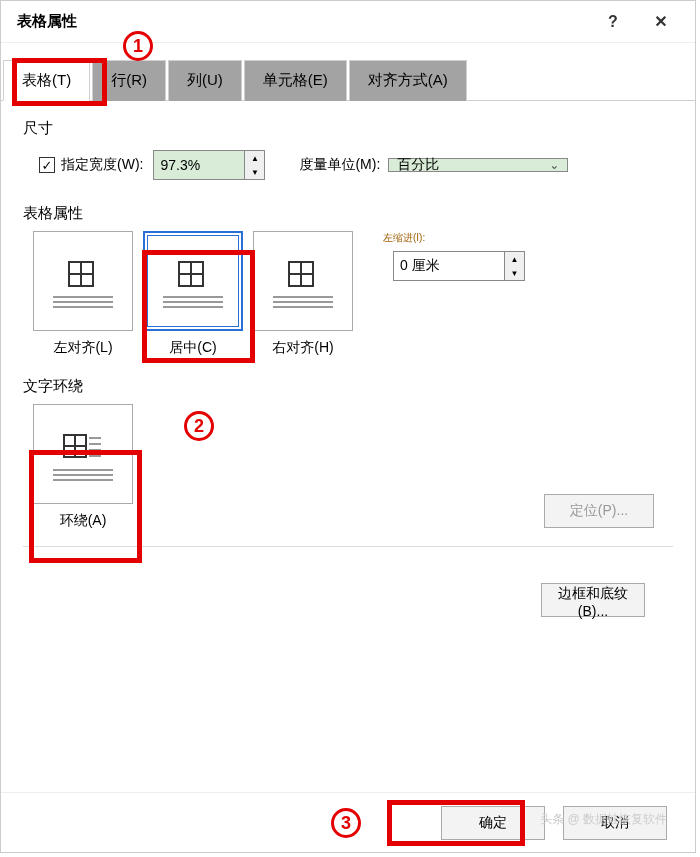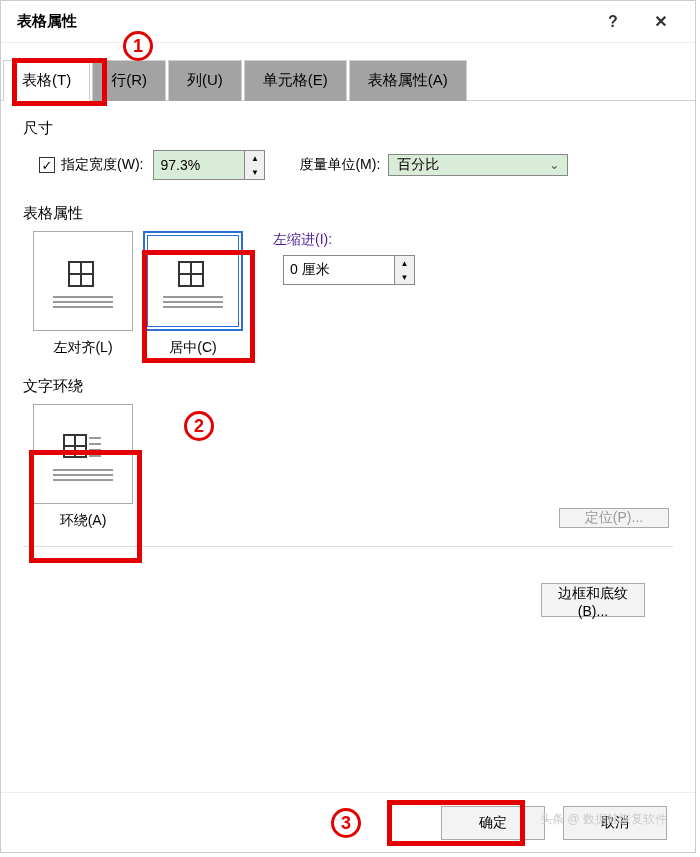--- a/index.html
+++ b/index.html
@@ -101,21 +101,21 @@
     align-items: center;
     justify-content: center;
   }
   .spinner.small { background: #fff; }
   .spinner.small input { background: #fff; width: 110px; }
   .dropdown {
     display: flex;
     align-items: center;
     border: 1px solid #888;
     background: #d8ecd8;
-    height: 22px;
+    height: 14px;
     width: 180px;
   }
   .dropdown span { flex: 1; padding: 0 8px; }
   .dropdown .chev {
     width: 26px;
     display: flex;
     align-items: center;
     justify-content: center;
     font-size: 12px;
     color: #555;
@@ -150,32 +150,32 @@
   }
   .opt-box.dotted-sel {
     border: 2px dotted #2a6fd6;
     outline: 1px dotted #2a6fd6;
     outline-offset: -5px;
   }
   .opt-label { margin-top: 8px; font-size: 14px; }
   .side-col {
     margin-left: 30px;
   }
-  .side-label { color: #4c1d95; font-size: 14px; margin-bottom: 6px; }
+  .side-label { color: #a16207; font-size: 10px; margin-bottom: 6px; }
   .pos-btn {
     width: 110px;
-    height: 20px;
+    height: 34px;
     border: 1px solid #aaa;
     background: #f3f3f3;
     display: flex;
     align-items: center;
     justify-content: center;
     font-size: 14px;
     margin-left: auto;
-    margin-right: 4px;
+    margin-right: 19px;
   }
   .footer-in {
     display: flex;
     justify-content: flex-end;
     gap: 18px;
     padding: 20px 28px;
   }
   .footer-in button, .footer button {
     width: 104px;
     height: 34px;
@@ -244,21 +244,21 @@
     <span class="title">表格属性</span>
     <div class="btn">?</div>
     <div class="btn">✕</div>
   </div>
 
   <div class="tabs">
     <div class="tab active"><span>表格(T)</span></div>
     <div class="tab"><span>行(R)</span></div>
     <div class="tab"><span>列(U)</span></div>
     <div class="tab"><span>单元格(E)</span></div>
-    <div class="tab"><span>表格属性(A)</span></div>
+    <div class="tab"><span>对齐方式(A)</span></div>
   </div>
 
   <div class="content">
 
     <div class="section-label">尺寸</div>
     <div class="row">
       <span class="checkbox">✓</span>
       <span>指定宽度(W):</span>
       <div class="spinner">
         <input value="97.3%" style="">
@@ -299,20 +299,35 @@
                 <line x1="1" y1="13" x2="25" y2="13" stroke="#333" stroke-width="2"></line>
                 <line x1="13" y1="1" x2="13" y2="25" stroke="#333" stroke-width="2"></line>
               </svg>
             <div class="icon-lines">
                 <div></div>
                 <div></div>
                 <div></div>
               </div>
           </div>
           <div class="opt-label">居中(C)</div>
+        </div>
+        <div class="opt">
+          <div class="opt-box">
+            <svg width="30" height="26">
+                <rect x="1" y="1" width="24" height="24" fill="none" stroke="#333" stroke-width="2"></rect>
+                <line x1="1" y1="13" x2="25" y2="13" stroke="#333" stroke-width="2"></line>
+                <line x1="13" y1="1" x2="13" y2="25" stroke="#333" stroke-width="2"></line>
+              </svg>
+            <div class="icon-lines">
+                <div></div>
+                <div></div>
+                <div></div>
+              </div>
+          </div>
+          <div class="opt-label">右对齐(H)</div>
         </div>
       </div>
       <div class="side-col">
         <div class="side-label">左缩进(I):</div>
         <div class="spinner small">
           <input value="0 厘米" style="">
           <div class="arrows">
             <div>▲</div>
             <div>▼</div>
           </div>

